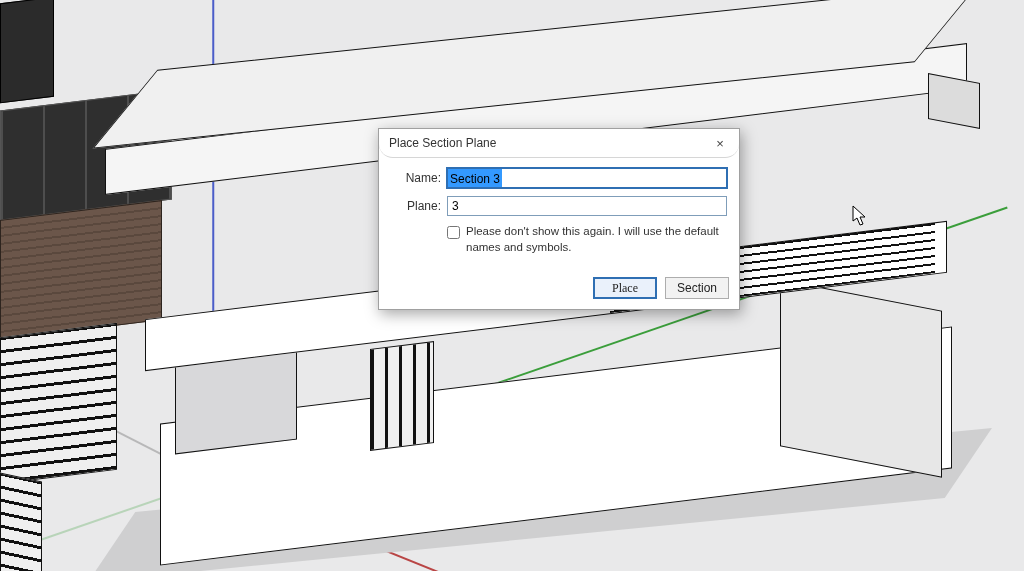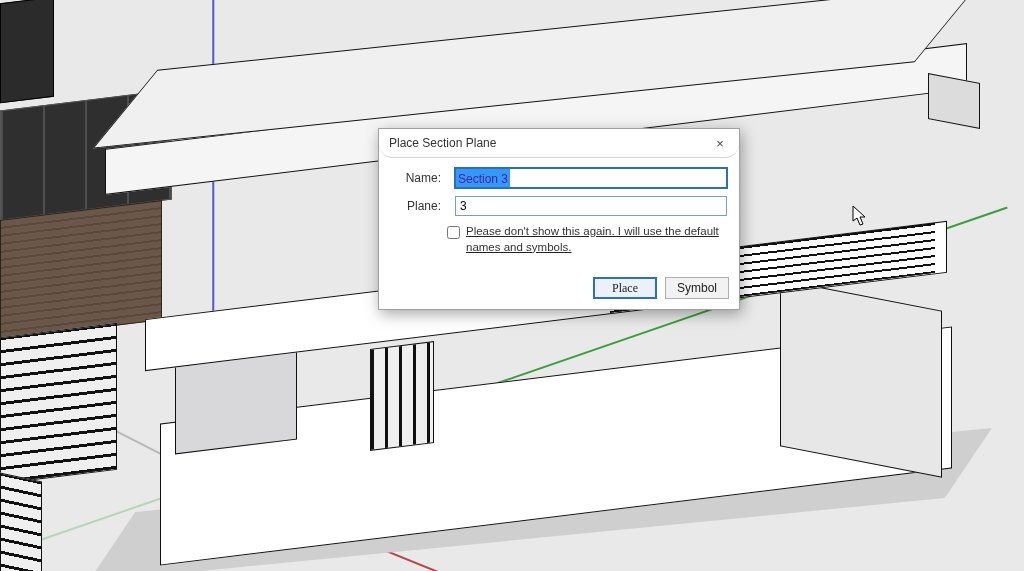--- a/index.html
+++ b/index.html
@@ -20,25 +20,25 @@
                      repeating-linear-gradient(90deg,rgba(0,0,0,0) 0 14px,rgba(0,0,0,0.35) 14px 16px);}
   .rails{background:repeating-linear-gradient(0deg,#111 0 2px,transparent 2px 8px);}
   .louvers{background:#fff;border:1px solid #111;background-image:repeating-linear-gradient(0deg,#111 0 3px,#efefef 3px 13px);}
   .cursor{position:absolute;pointer-events:none;}
   
   .dialog{position:absolute;left:378px;top:128px;width:360px;background:#fff;border:1px solid #a0a0a0;box-shadow:2px 4px 14px rgba(0,0,0,0.35);}
   .dialog-title{display:flex;align-items:center;justify-content:space-between;height:28px;padding:0 6px 0 10px;border-bottom:1px solid #d6d6d6;background:#fff;font-size:12px;color:#333;border-radius:14px;}
   .dialog-close{width:26px;height:20px;display:flex;align-items:center;justify-content:center;border:none;background:transparent;color:#444;font-size:13px;cursor:pointer;}
   .dialog-body{padding:10px 12px 6px 12px;}
   .form-row{display:flex;align-items:center;margin-bottom:8px;}
-  .form-label{width:50px;text-align:right;padding-right:14px;color:#333;font-size:12px;}
+  .form-label{width:50px;text-align:right;padding-right:6px;color:#333;font-size:12px;}
   .text-input{flex:1;height:20px;border:1px solid #7f9db9;padding:1px 4px;font-family:inherit;font-size:12px;box-sizing:border-box;}
   .text-input.focused{border:1px solid #2f6fb3;outline:1px solid #2f6fb3;}
-  .selected-val{background:#3399ff;color:#4c1d95;padding:0 2px;display:inline-block;}
-  .check-row{display:flex;align-items:flex-start;margin:4px 0 10px 56px;text-decoration:underline;}
+  .selected-val{background:#3399ff;color:#000000;padding:0 2px;display:inline-block;}
+  .check-row{display:flex;align-items:flex-start;margin:4px 0 10px 56px;}
   .check-row input{margin:2px 6px 0 0;}
   .check-row label{font-size:11.5px;color:#333;line-height:1.35;max-width:270px;}
   .dialog-buttons{display:flex;justify-content:flex-end;gap:8px;padding:6px 10px 10px 10px;}
   .btn{min-width:64px;height:22px;font-size:12px;font-family:inherit;background:#f2f2f2;border:1px solid #adadad;color:#222;cursor:pointer;padding:0 10px;}
   .btn.default{border:2px solid #2f6fb3;background:#eaf1fb;line-height:18px;font-family:Liberation Serif, serif;}
   .ground-shadow{position:absolute;background:#cfcfd0;}
 </style>
 </head>
 <body>
 
@@ -97,17 +97,17 @@
         <div class="form-label">Plane:</div>
         <input class="text-input" value="3" style="">
       </div>
       <div class="check-row">
         <input type="checkbox" style="">
         <label>Please don't show this again.  I will use the default names and symbols.</label>
       </div>
     </div>
     <div class="dialog-buttons">
       <button class="btn default">Place</button>
-      <button class="btn">Symbol</button>
+      <button class="btn">Section</button>
     </div>
   </div>
 
 </div>
 
 </body></html>

